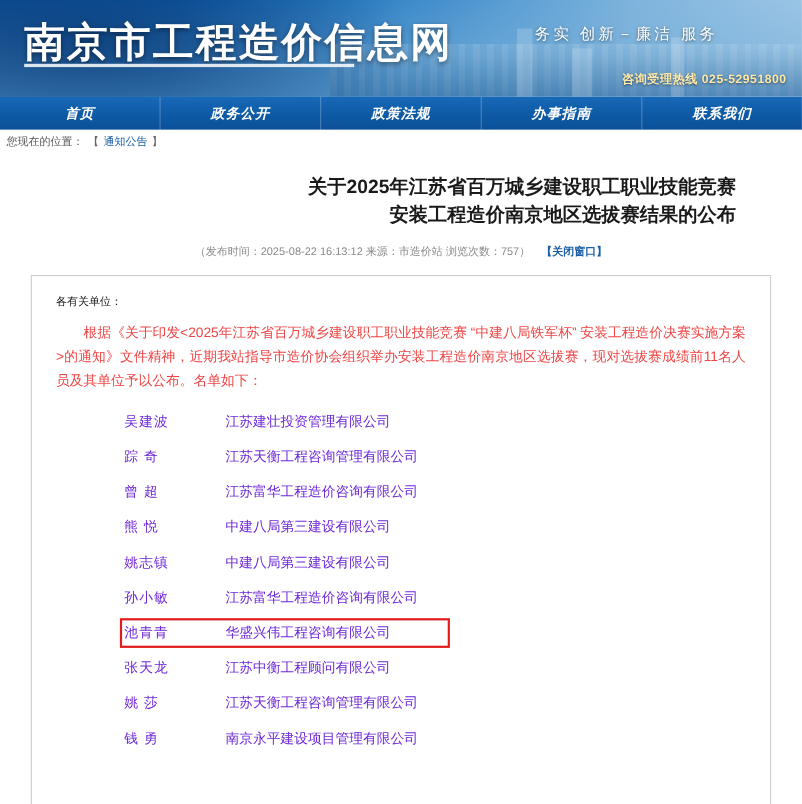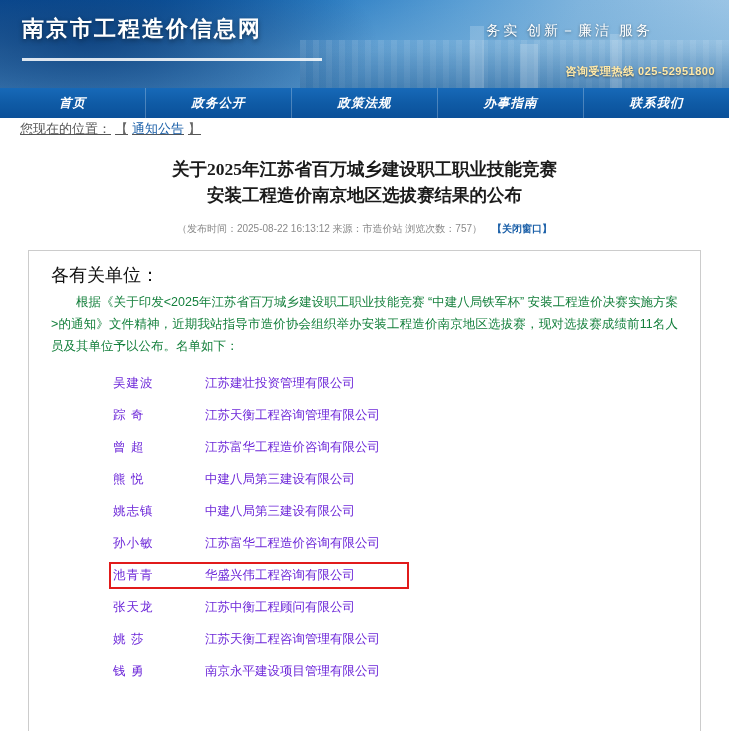--- a/index.html
+++ b/index.html
@@ -50,21 +50,21 @@
   .banner .glowleft {
     position: absolute;
     left: -40px; top: -30px;
     width: 420px; height: 170px;
     background: radial-gradient(ellipse at 30% 40%, rgba(10,60,120,0.85), rgba(10,60,120,0) 70%);
   }
   .site-title {
     position: absolute;
     left: 22px;
     top: 14px;
-    font-size: 22px;
+    font-size: 37px;
     font-weight: bold;
     color: #ffffff;
     letter-spacing: 2px;
     text-shadow: 0 2px 5px rgba(0,0,0,.45);
     font-family: "DejaVu Sans", sans-serif;
     white-space: nowrap;
   }
   .title-underline {
     position: absolute;
     left: 22px;
@@ -118,43 +118,42 @@
     cursor: pointer;
     white-space: nowrap;
   }
   .nav-item:last-child { border-right: none; }
 
   
   .crumb {
     height: 22px;
     display: flex;
     align-items: center;
-    padding-left: 20px;
-    font-size: 13px;
+    padding-left: 6px;
+    font-size: 10px;
     color: #555;
     background: #fff;
-    text-decoration: underline;
   }
   .crumb .sep { margin: 0 4px; color: #666; }
   .crumb a { color: #1a5fa8; text-decoration: none; }
 
   
   .page {
     width: 729px;
     background: #ffffff;
     padding-top: 6px;
   }
   .doc-title {
-    text-align: center;
+    text-align: right;
     font-size: 17.5px;
     font-weight: bold;
     color: #1a1a1a;
     line-height: 26px;
     margin: 10px 60px 0 60px;
-    font-family: Liberation Serif, serif;
+    font-family: Liberation Sans, sans-serif;
   }
   .doc-meta {
     margin-top: 14px;
     text-align: center;
     font-size: 10px;
     color: #8a8a8a;
     display: flex;
     justify-content: center;
     align-items: center;
     gap: 10px;
@@ -168,27 +167,27 @@
 
   .content-box {
     margin: 14px 28px 0 28px;
     border: 1px solid #cccccc;
     background: #fff;
     padding: 14px 22px 26px 22px;
     position: relative;
     min-height: 470px;
   }
   .lead {
-    font-size: 18px;
+    font-size: 10px;
     color: #111;
     line-height: 20px;
   }
   .para {
     font-size: 12.5px;
-    color: #15803d;
+    color: #ef4444;
     line-height: 22px;
     text-align: justify;
     text-indent: 2em;
     margin-top: 6px;
   }
   .name-list {
     margin-top: 10px;
   }
   .name-row {
     display: flex;

